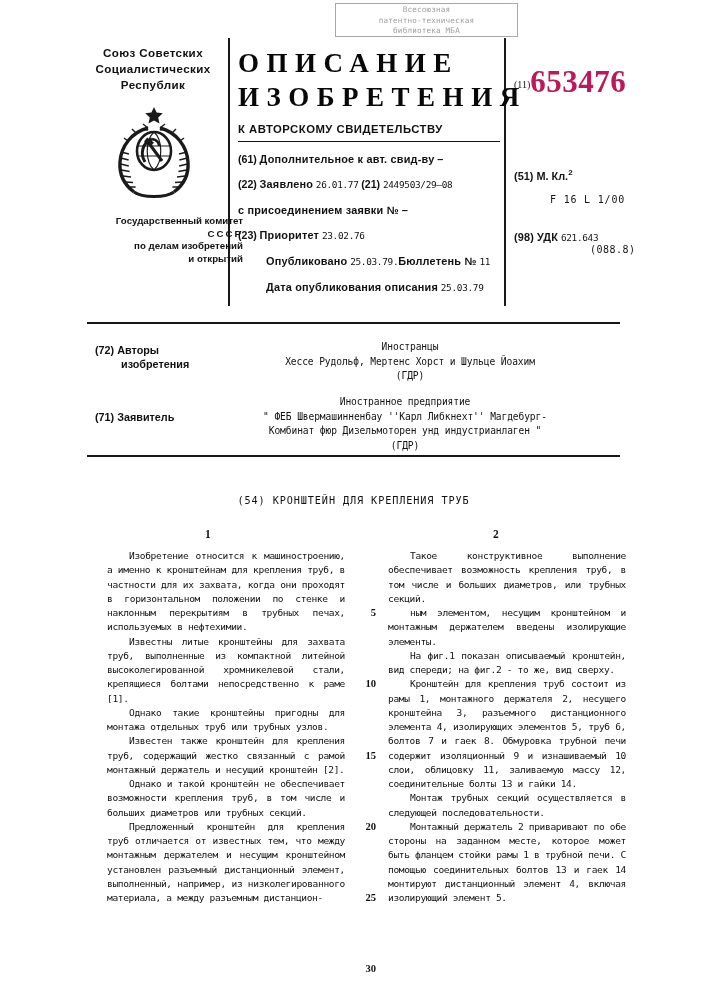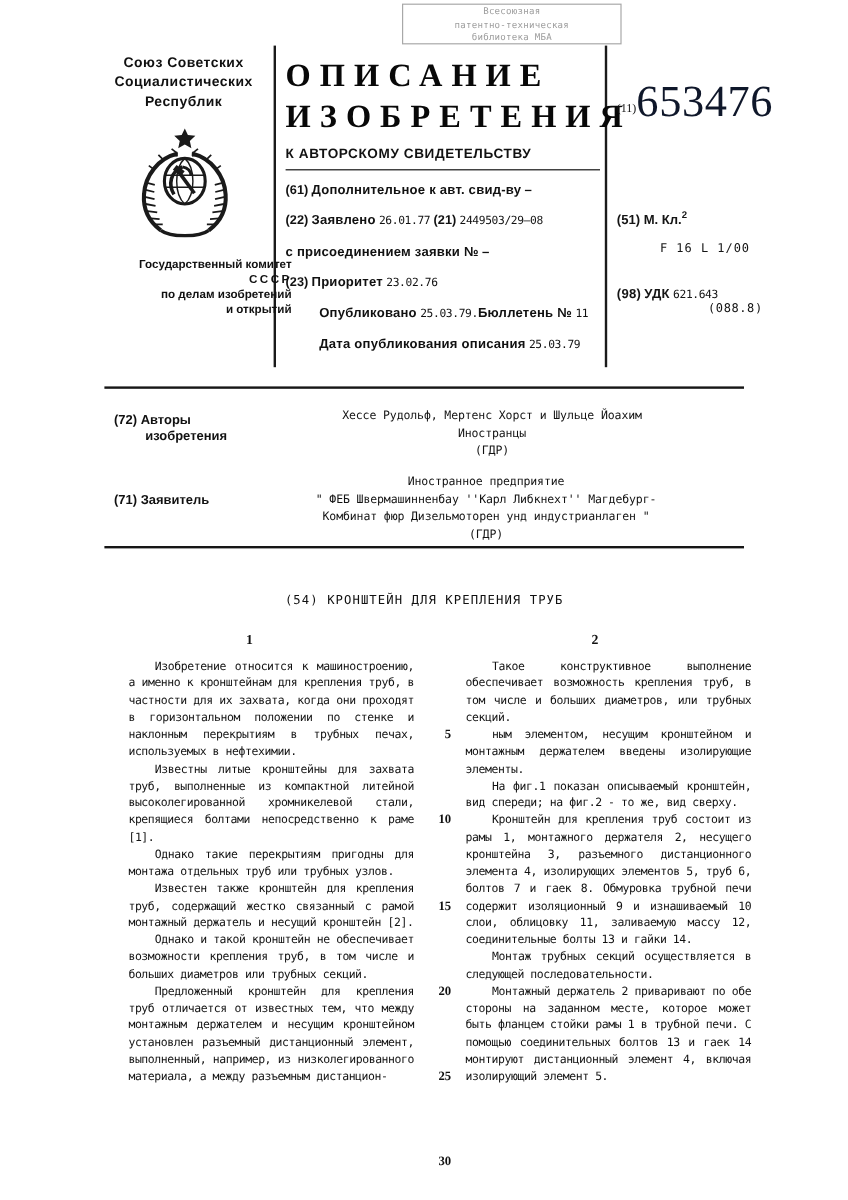--- a/index.html
+++ b/index.html
@@ -159,24 +159,24 @@
   .pnum-row { margin-top: 18px; white-space: nowrap; }
   .pnum-code {
     font-family: "Liberation Serif", serif;
     font-weight: normal;
     font-size: 10px;
     vertical-align: 4px;
     margin-top: 27px;
   }
   .pnum {
     font-family: "Liberation Serif", serif;
-    font-weight: normal;
-    font-size: 37px;
+    font-weight: bold;
+    font-size: 31px;
     letter-spacing: 0.5px;
-    color: #0f172a;
+    color: #be185d;
   }
   .mkl-row {
     margin-top: 68px;
     font-family: "Liberation Sans", sans-serif;
     font-weight: bold;
     font-size: 10.9px;
     white-space: nowrap;
   }
   .sup { font-size: 8px; vertical-align: super; font-weight: bold; }
   .mkl-val {
@@ -452,22 +452,22 @@
   <div class="hr-main h1"></div>
   <div class="hr-main h2"></div>
 
   <div class="parties">
     <div class="party-label" id="authors-label">
       <span class="code2">(72)</span>
       <span>Авторы</span><br>
       <span style="padding-left:26px">изобретения</span>
     </div>
     <div class="party-body" id="authors-body">
+      <div>Иностранцы</div>
       <div>Хессе Рудольф, Мертенс Хорст и Шульце Йоахим</div>
-      <div>Иностранцы</div>
       <div>(ГДР)</div>
     </div>
 
     <div class="party-label" id="applicant-label">
       <span class="code2">(71)</span>
       <span>Заявитель</span>
     </div>
     <div class="party-body" id="applicant-body">
       <div>Иностранное предприятие</div>
       <div>" ФЕБ Швермашинненбау ''Карл Либкнехт'' Магдебург-</div>
@@ -481,21 +481,21 @@
     <span>КРОНШТЕЙН ДЛЯ КРЕПЛЕНИЯ ТРУБ</span>
   </div>
 
   <div class="body-area">
     <div class="colnum" id="colnum-1">1</div>
     <div class="colnum" id="colnum-2">2</div>
 
     <div class="textcol" id="col-left">
         <p>Изобретение относится к машиностроению, а именно к кронштейнам для крепления труб, в частности для их захвата, когда они проходят в горизонтальном положении по стенке и наклонным перекрытиям в трубных печах, используемых в нефтехимии.</p>
         <p>Известны литые кронштейны для захвата труб, выполненные из компактной литейной высоколегированной хромникелевой стали, крепящиеся болтами непосредственно к раме [1].</p>
-        <p>Однако такие перекрытиям пригодны для монтажа отдельных труб или трубных узлов.</p>
+        <p>Однако такие кронштейны пригодны для монтажа отдельных труб или трубных узлов.</p>
         <p>Известен также кронштейн для крепления труб, содержащий жестко связанный с рамой монтажный держатель и несущий кронштейн [2].</p>
         <p>Однако и такой кронштейн не обеспечивает возможности крепления труб, в том числе и больших диаметров или трубных секций.</p>
         <p>Предложенный кронштейн для крепления труб отличается от известных тем, что между монтажным держателем и несущим кронштейном установлен разъемный дистанционный элемент, выполненный, например, из низколегированного материала, а между разъемным дистанцион-</p>
       </div>
     <div class="linenums">
         <span style="top: 58px;">5</span>
         <span style="top: 129.25px;">10</span>
         <span style="top: 200.5px;">15</span>
         <span style="top: 271.75px;">20</span>
         <span style="top: 343px;">25</span>

